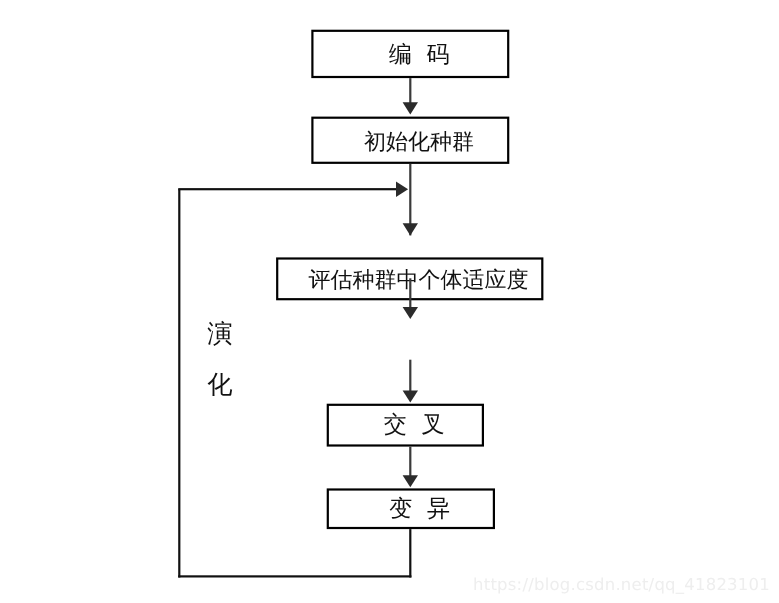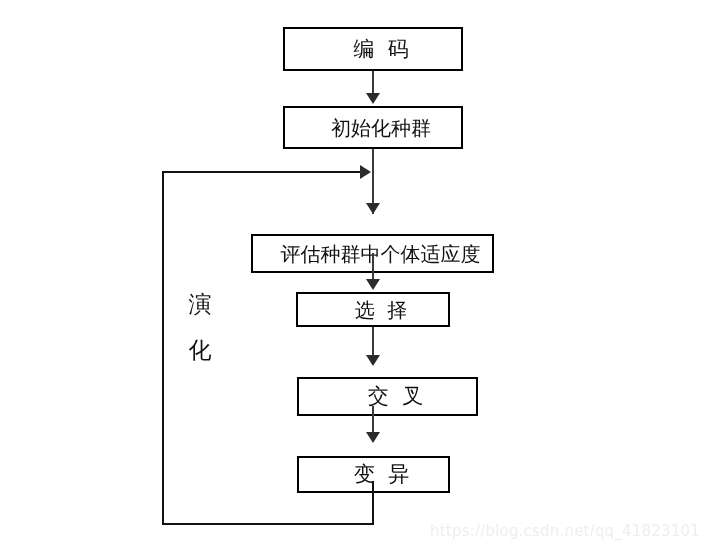--- a/index.html
+++ b/index.html
@@ -33,22 +33,22 @@
   .node-label {
     display: block;
     line-height: 1;
     white-space: pre;
   }
   
   #node-encode       { left: 283px; top: 27px;  width: 180px; height: 44px;  font-size: 21px; }
   #node-init-pop     { left: 283px; top: 106px; width: 180px; height: 43px;  font-size: 20px; }
   #node-evaluate     { left: 251px; top: 214px; width: 243px; height: 39px;  font-size: 20px; margin-top: 20px; }
   #node-selection    { left: 296px; top: 292px; width: 154px; height: 35px;  font-size: 20px; }
-  #node-crossover    { left: 297px; top: 377px; width: 181px; height: 39px;  font-size: 21px; }
-  #node-mutation     { left: 297px; top: 444px; width: 153px; height: 37px;  font-size: 21px; margin-top: 12px; }
+  #node-crossover    { left: 297px; top: 367px; width: 143px; height: 39px;  font-size: 21px; }
+  #node-mutation     { left: 297px; top: 444px; width: 153px; height: 37px;  font-size: 21px; }
 
   
   .seg {
     position: absolute;
     background: #3a3a3a;
   }
   .seg.v { width: 2px; }
   .seg.h { height: 2px; }
   .seg.thin { background: #111111; }
 
@@ -119,23 +119,20 @@
   <div class="seg h thin" style="left:162px; top:171px; width:200px;"></div>
   <div class="arrow right" style="left:360px; top:165px;"></div>
 
   <div class="node" id="node-evaluate">
     <span class="node-label">评估种群中个体适应度</span>
   </div>
 
   <div class="seg v" style="left:372px; top:253px; height:28px;"></div>
   <div class="arrow down" style="left:366px; top:279px;"></div>
 
-  <div class="node" id="node-selection">
-    <span class="node-label">选  择</span>
-  </div>
 
   <div class="seg v" style="left:372px; top:327px; height:30px;"></div>
   <div class="arrow down" style="left:366px; top:355px;"></div>
 
   <div class="node" id="node-crossover">
     <span class="node-label">交  叉</span>
   </div>
 
   <div class="seg v" style="left:372px; top:406px; height:30px;"></div>
   <div class="arrow down" style="left:366px; top:432px;"></div>

